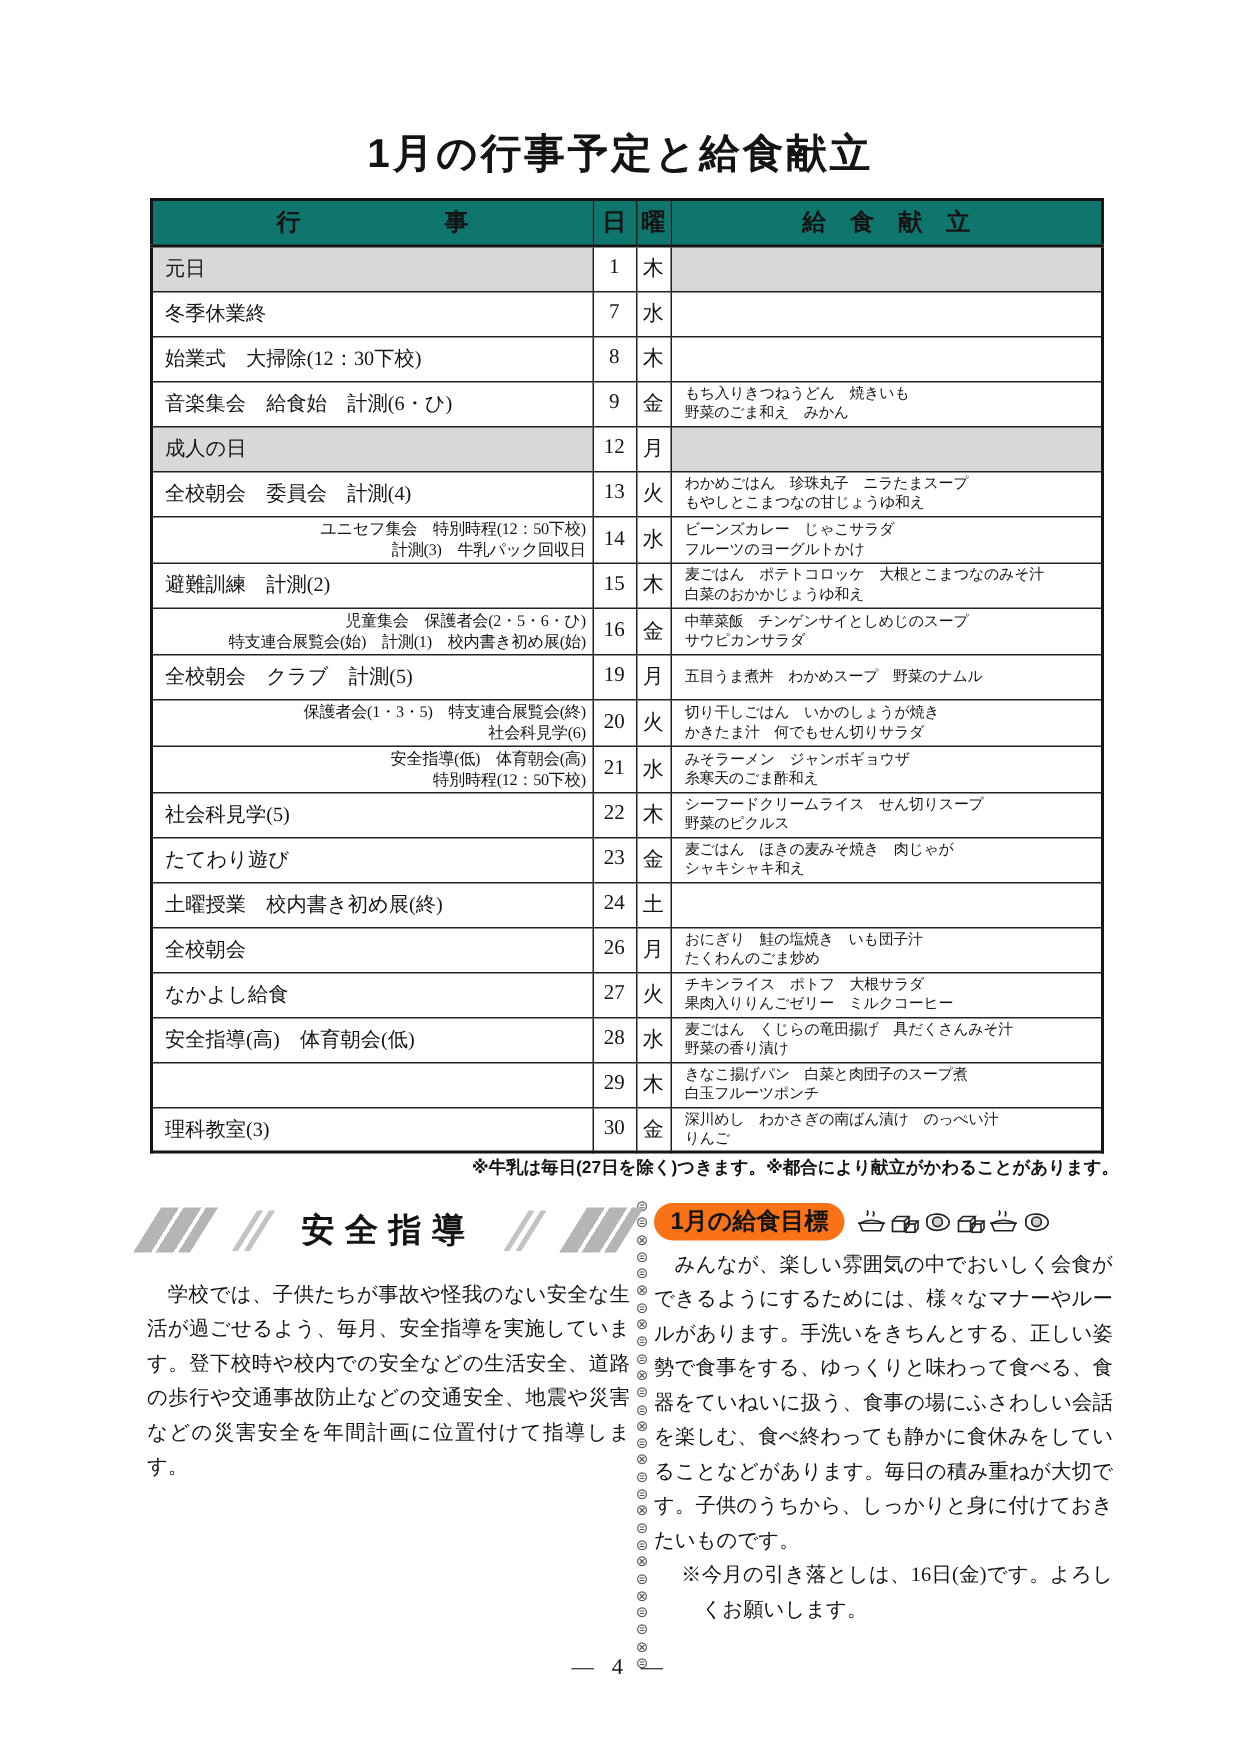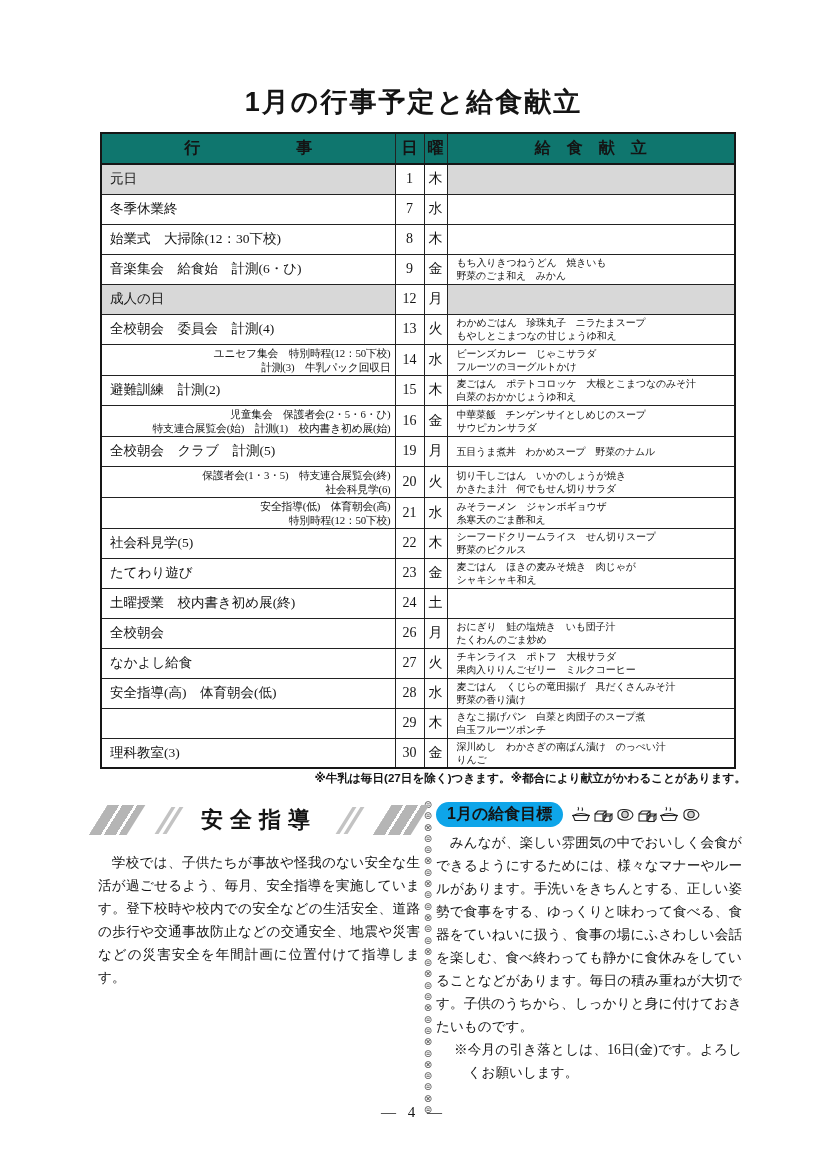--- a/index.html
+++ b/index.html
@@ -46,21 +46,21 @@
              font-size:22px;font-weight:bold;letter-spacing:7px;white-space:nowrap;}
   .deco-block{width:38px;height:30px;transform:skewX(-32deg);
               background:repeating-linear-gradient(90deg,#b5b5b5 0 12px,#ffffff 12px 15px);}
   .slashes{display:flex;gap:5px;height:27px;align-items:center;}
   .slashes i{display:block;width:3.5px;height:27px;background:#c3c3c3;transform:skewX(-32deg);}
 
   .body-par{margin:0;font-size:13.6px;line-height:23px;text-align:justify;}
 
   
   .badge-row{display:flex;align-items:center;gap:8px;height:34px;}
-  .goal-badge{background:#0ea5e9;border-radius:13px;padding:2px 11px;white-space:nowrap;
+  .goal-badge{background:#f97316;border-radius:13px;padding:2px 11px;white-space:nowrap;
               font-family:"Liberation Sans","DejaVu Sans",sans-serif;font-size:16px;font-weight:bold;}
   .food-icons{display:flex;gap:2px;align-items:center;}
   .food-icons svg{display:block;}
   .goal-subtitle{margin:8px 0 6px 0;text-align:center;
                  font-family:"Liberation Sans","DejaVu Sans",sans-serif;
                  font-size:16px;font-weight:bold;}
   .goal-note{font-size:13.6px;line-height:23px;text-indent:-1em;padding-left:1em;text-align:justify;margin-left:18px;}
 
   .pageno{position:absolute;top:1104px;left:0;width:100%;text-align:center;font-size:15px;letter-spacing:4px;}
 </style>

